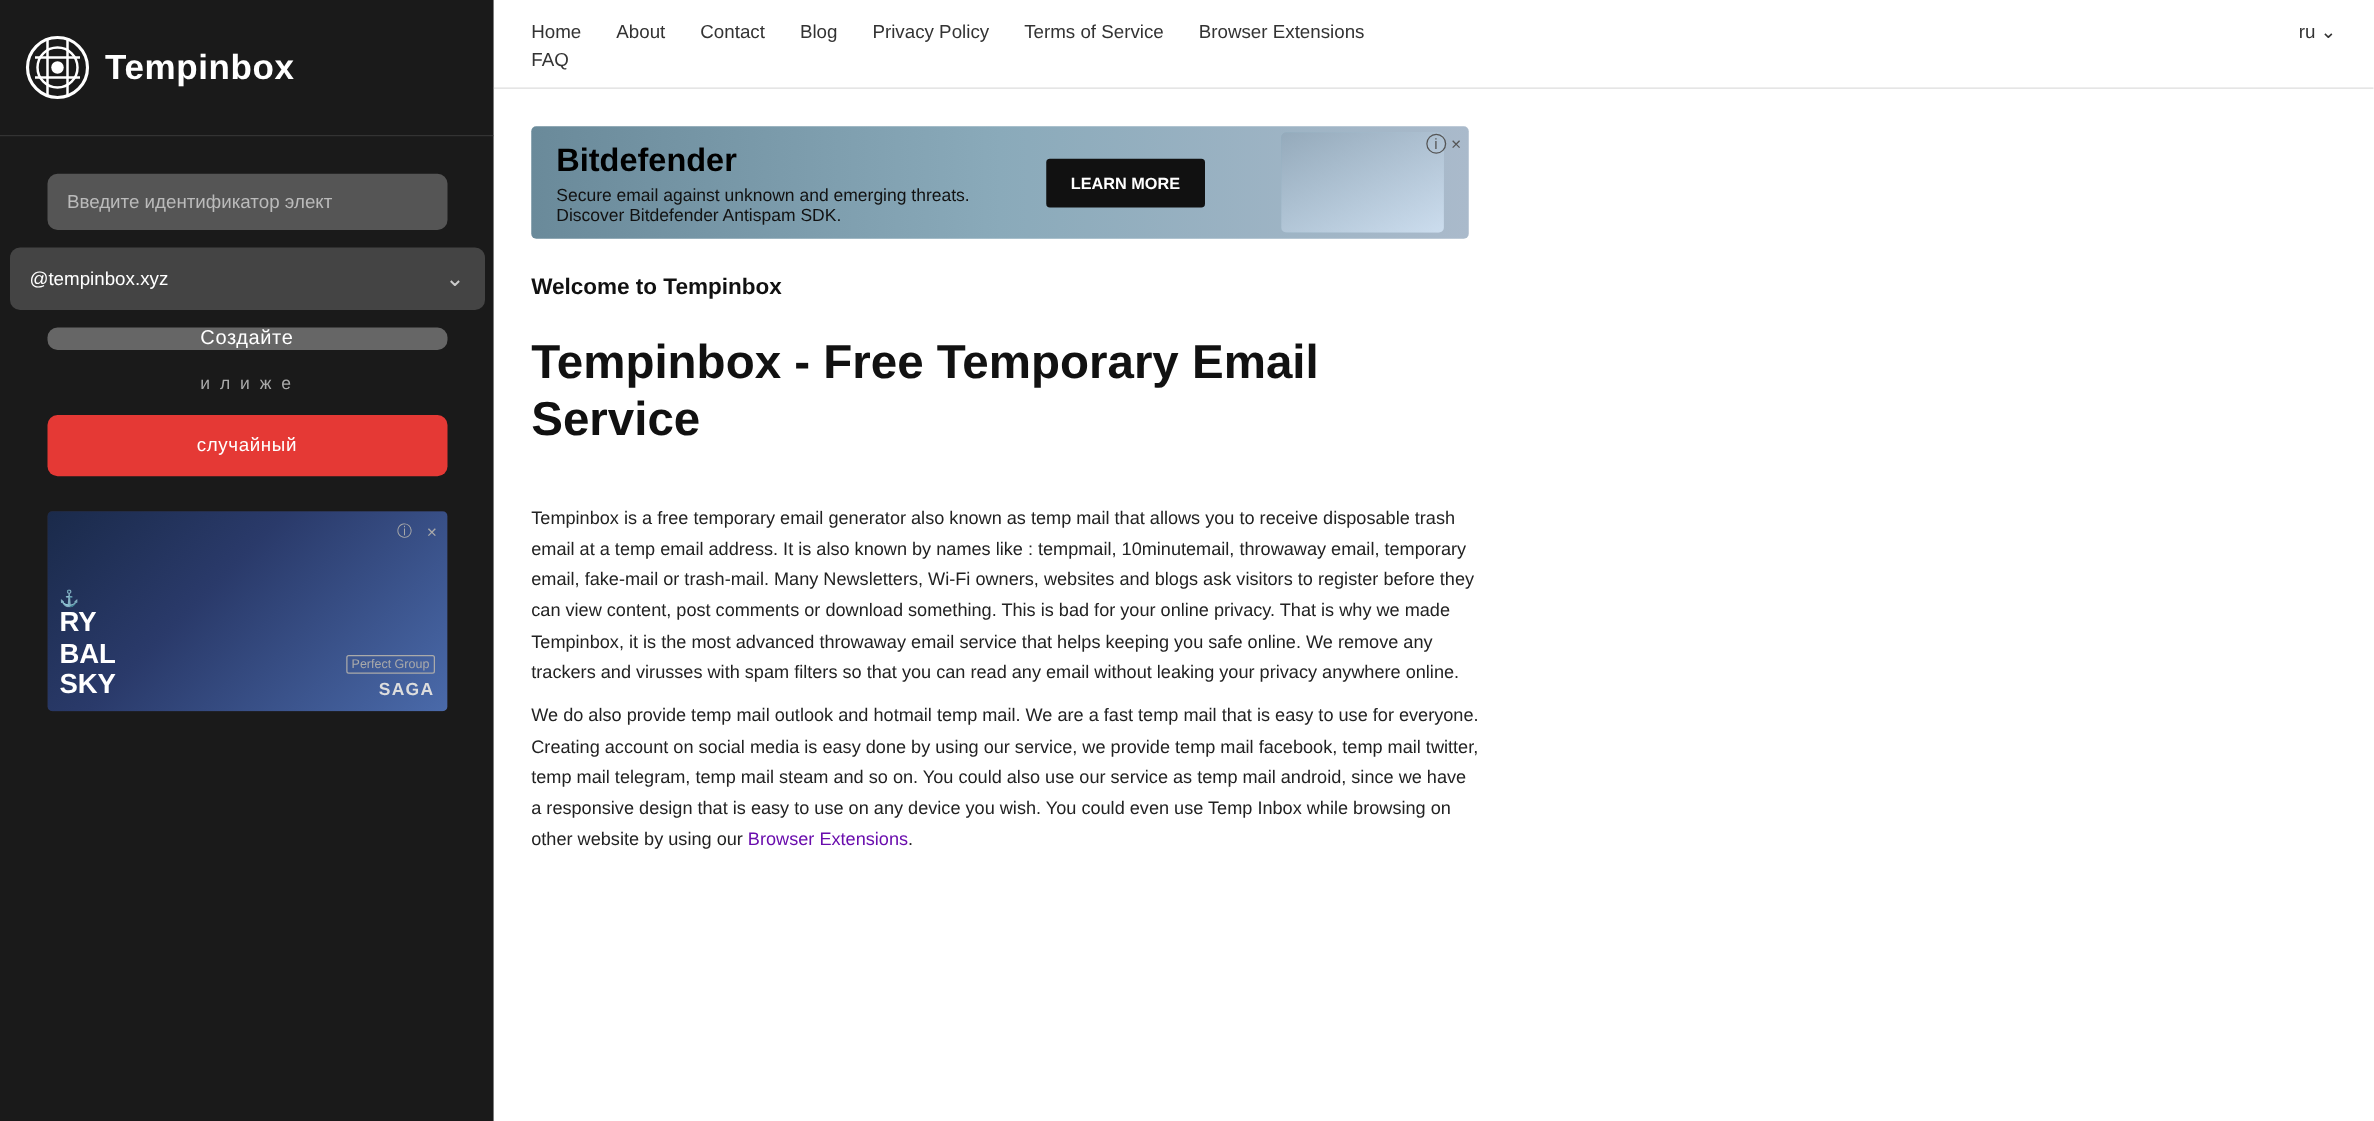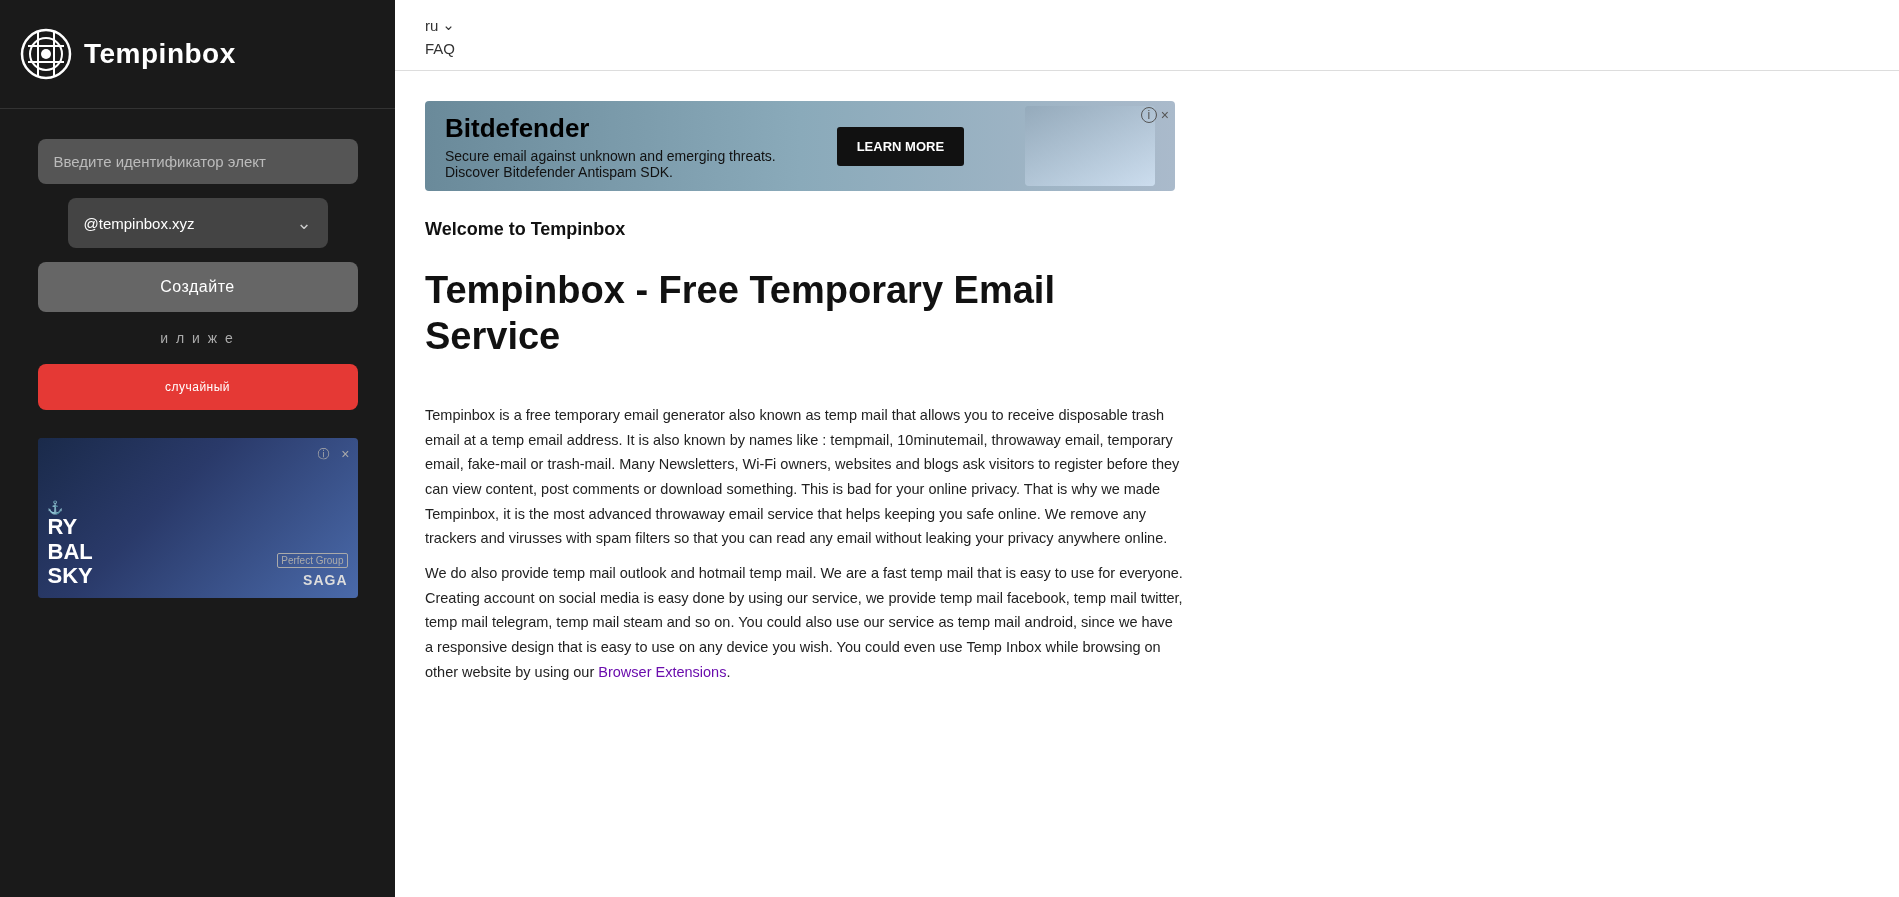--- a/index.html
+++ b/index.html
@@ -44,59 +44,58 @@
       border: none;
       border-radius: 8px;
       color: #ccc;
       font-size: 15px;
       padding: 14px 16px;
       margin-bottom: 14px;
       outline: none;
     }
     .sidebar-input::placeholder { color: #bbb; }
     .sidebar-domain {
-      width: 260px;
+      width: 380px;
       background: #444;
       border: none;
       border-radius: 8px;
       color: #fff;
       font-size: 15px;
       padding: 14px 16px;
       margin-bottom: 14px;
       display: flex;
       align-items: center;
       justify-content: space-between;
       cursor: pointer;
     }
     .chevron { font-size: 18px; color: #ccc; }
     .sidebar-create-btn {
       width: 320px;
       background: #666;
       border: none;
       border-radius: 8px;
       color: #fff;
       font-size: 16px;
-      padding: 16px;
       margin-bottom: 18px;
       cursor: pointer;
       letter-spacing: 0.5px;
     }
     .sidebar-or {
       color: #aaa;
       font-size: 14px;
       margin-bottom: 18px;
       letter-spacing: 2px;
     }
     .sidebar-random-btn {
       width: 320px;
       background: #e53935;
       border: none;
       border-radius: 8px;
       color: #fff;
-      font-size: 12px;
+      font-size: 15px;
       padding: 16px;
       margin-bottom: 28px;
       cursor: pointer;
       letter-spacing: 0.5px;
     }
     .sidebar-ad {
       width: 320px;
       height: 160px;
       background: #2a2a3a;
       border-radius: 4px;
@@ -320,20 +319,29 @@
       <div class="ad-x">ⓘ</div>
       <div style="position:absolute; top:8px; right:8px; color:#aaa; font-size:14px; cursor:pointer;">×</div>
     </div>
   </div>
 </div>
 
 <div class="main">
 
   <nav class="topnav">
     <div class="topnav-row1">
+      <div class="nav-links">
+        <a class="nav-link" href="#">Home</a>
+        <a class="nav-link" href="#">About</a>
+        <a class="nav-link" href="#">Contact</a>
+        <a class="nav-link" href="#">Blog</a>
+        <a class="nav-link" href="#">Privacy Policy</a>
+        <a class="nav-link" href="#">Terms of Service</a>
+        <a class="nav-link" href="#">Browser Extensions</a>
+      </div>
       <div class="nav-lang">
         <span>ru</span>
         <span>⌄</span>
       </div>
     </div>
     <div class="topnav-row2">
       <a href="#">FAQ</a>
     </div>
   </nav>
 

